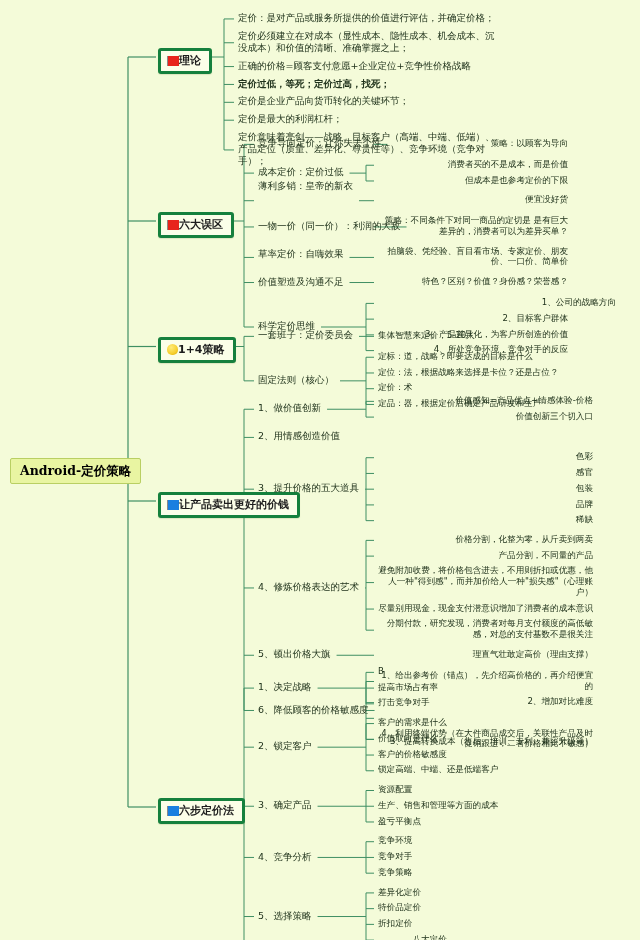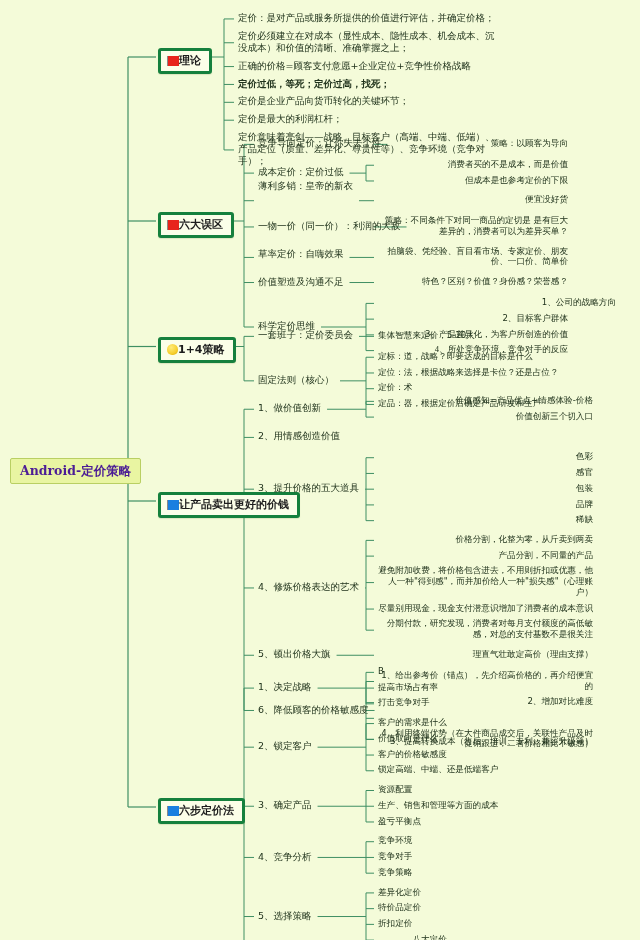--- a/index.html
+++ b/index.html
@@ -29,21 +29,21 @@
   }
   .node {
     position: absolute;
     white-space: nowrap;
     line-height: 1.25;
   }
   
   .root {
     background: #e9f5a2;
     border: 1px solid #b9cf63;
-    color: #4c1d95;
+    color: #000000;
     font-weight: bold;
     font-size: 12.5px;
     padding: 4px 9px;
     border-radius: 2px;
     font-family: "DejaVu Serif", "Liberation Serif", serif;
   }
   
   .topic {
     background: #fbfee8;
     border: 3px solid #15803d;
@@ -246,21 +246,21 @@
       <div class="node lv2" style="left: 258px; top: 220.016px;">一物一价（同一价）：利润的大敌</div>
       <div class="node lv3 wrap" style="left: 378px; top: 215.219px; width: 190px;">策略：不同条件下对同一商品的定切是 是有巨大差异的，消费者可以为差异买单？</div>
       <div class="node lv2" style="left: 258px; top: 248px;">草率定价：自嗨效果</div>
       <div class="node lv3 wrap" style="left: 378px; top: 245.688px; width: 190px;">拍脑袋、凭经验、盲目看市场、专家定价、朋友价、一口价、简单价</div>
       <div class="node lv2" style="left: 258px; top: 275.586px;">价值塑造及沟通不足</div>
       <div class="node lv3 wrap" style="left: 378px; top: 276.156px; width: 190px;">特色？区别？价值？身份感？荣誉感？</div>
       <div class="node lv2" style="left: 258px; top: 320.062px;">科学定价思维</div>
       <div class="node lv3 wrap" style="left: 378px; top: 297.031px; width: 190px; margin-left: 48px;">1、公司的战略方向</div>
       <div class="node lv3 wrap" style="left: 378px; top: 312.766px; width: 190px;">2、目标客户群体</div>
       <div class="node lv3 wrap" style="left: 378px; top: 328.5px; width: 190px;">3、产品差异化，为客户所创造的价值</div>
-      <div class="node lv3 wrap" style="left: 378px; top: 344.234px; width: 190px; font-family: Liberation Serif, serif;">4、所处竞争环境，竞争对手的反应</div>
+      <div class="node lv3 wrap" style="left: 378px; top: 344.234px; width: 190px;">4、所处竞争环境，竞争对手的反应</div>
       <div class="node topic" style="left: 158px; top: 337px; align-items: center;">
         <span class="ticon bulb"></span>
         <span>1+4策略</span>
       </div>
       <div class="node lv2" style="left: 258px; top: 329.43px;">一套班子：定价委员会</div>
       <div class="node lv3" style="left: 378px; top: 330px;">集体智慧来定价，5-10人</div>
       <div class="node lv2" style="left: 258px; top: 373.906px;">固定法则（核心）</div>
       <div class="node lv3" style="left: 378px; top: 350.875px;">定标：道，战略？即要达成的目标是什么</div>
       <div class="node lv3" style="left: 378px; top: 366.609px;">定位：法，根据战略来选择是卡位？还是占位？</div>
       <div class="node lv3" style="left: 378px; top: 382.344px;">定价：术</div>

